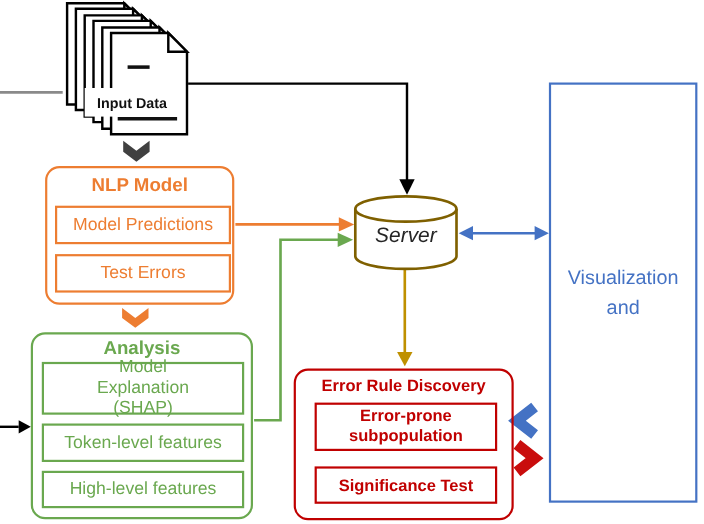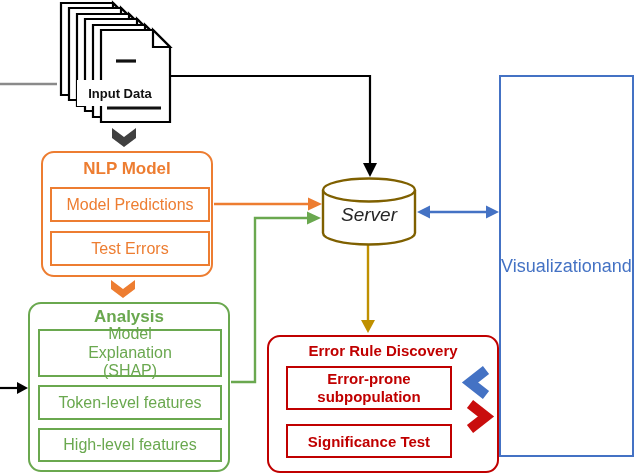--- a/index.html
+++ b/index.html
@@ -31,30 +31,30 @@
   
   .ana{left:28px;top:302px;width:202px;height:170px;border:2.5px solid #6AA84F;}
   .ana .title{top:3px;color:#6AA84F;font-size:17px;font-weight:600;}
   .ana .ibox{left:8px;width:184px;border:2px solid #6AA84F;color:#6AA84F;font-size:16px;}
   .ana .i0{top:25px;height:48px;}
   .ana .i0 span{display:inline-block;width:130px;}
   .ana .i1{top:81px;height:35px;}
   .ana .i2{top:124px;height:34px;}
 
   
-  .err{left:267px;top:335px;width:232px;height:138px;border:2.5px solid #C00000;}
+  .err{left:267px;top:335px;width:200px;height:138px;border:2.5px solid #C00000;}
   .err .title{top:5px;color:#C00000;font-size:15px;}
   .err .ibox{left:17px;width:166px;border:2px solid #C00000;color:#C00000;font-size:15px;font-weight:bold;}
   .err .i0{top:29px;height:44px;}
   .err .i0 span{display:inline-block;width:115px;}
   .err .i1{top:87px;height:34px;}
 
   
   .viz{left:499px;top:75px;width:135px;height:382px;border:2px solid #4472C4;border-radius:0;
-    display:flex;align-items:center;justify-content:center;}
+    display:flex;flex-direction:column;align-items:center;justify-content:center;}
   .viz span{color:#4472C4;font-size:18px;line-height:1.5;text-align:center;}
 
   
   .server-label{left:330px;top:202px;width:78px;height:26px;color:#262626;font-size:19px;font-style:italic;}
 </style>
 </head>
 <body>
 
 <div class="stage">
 

